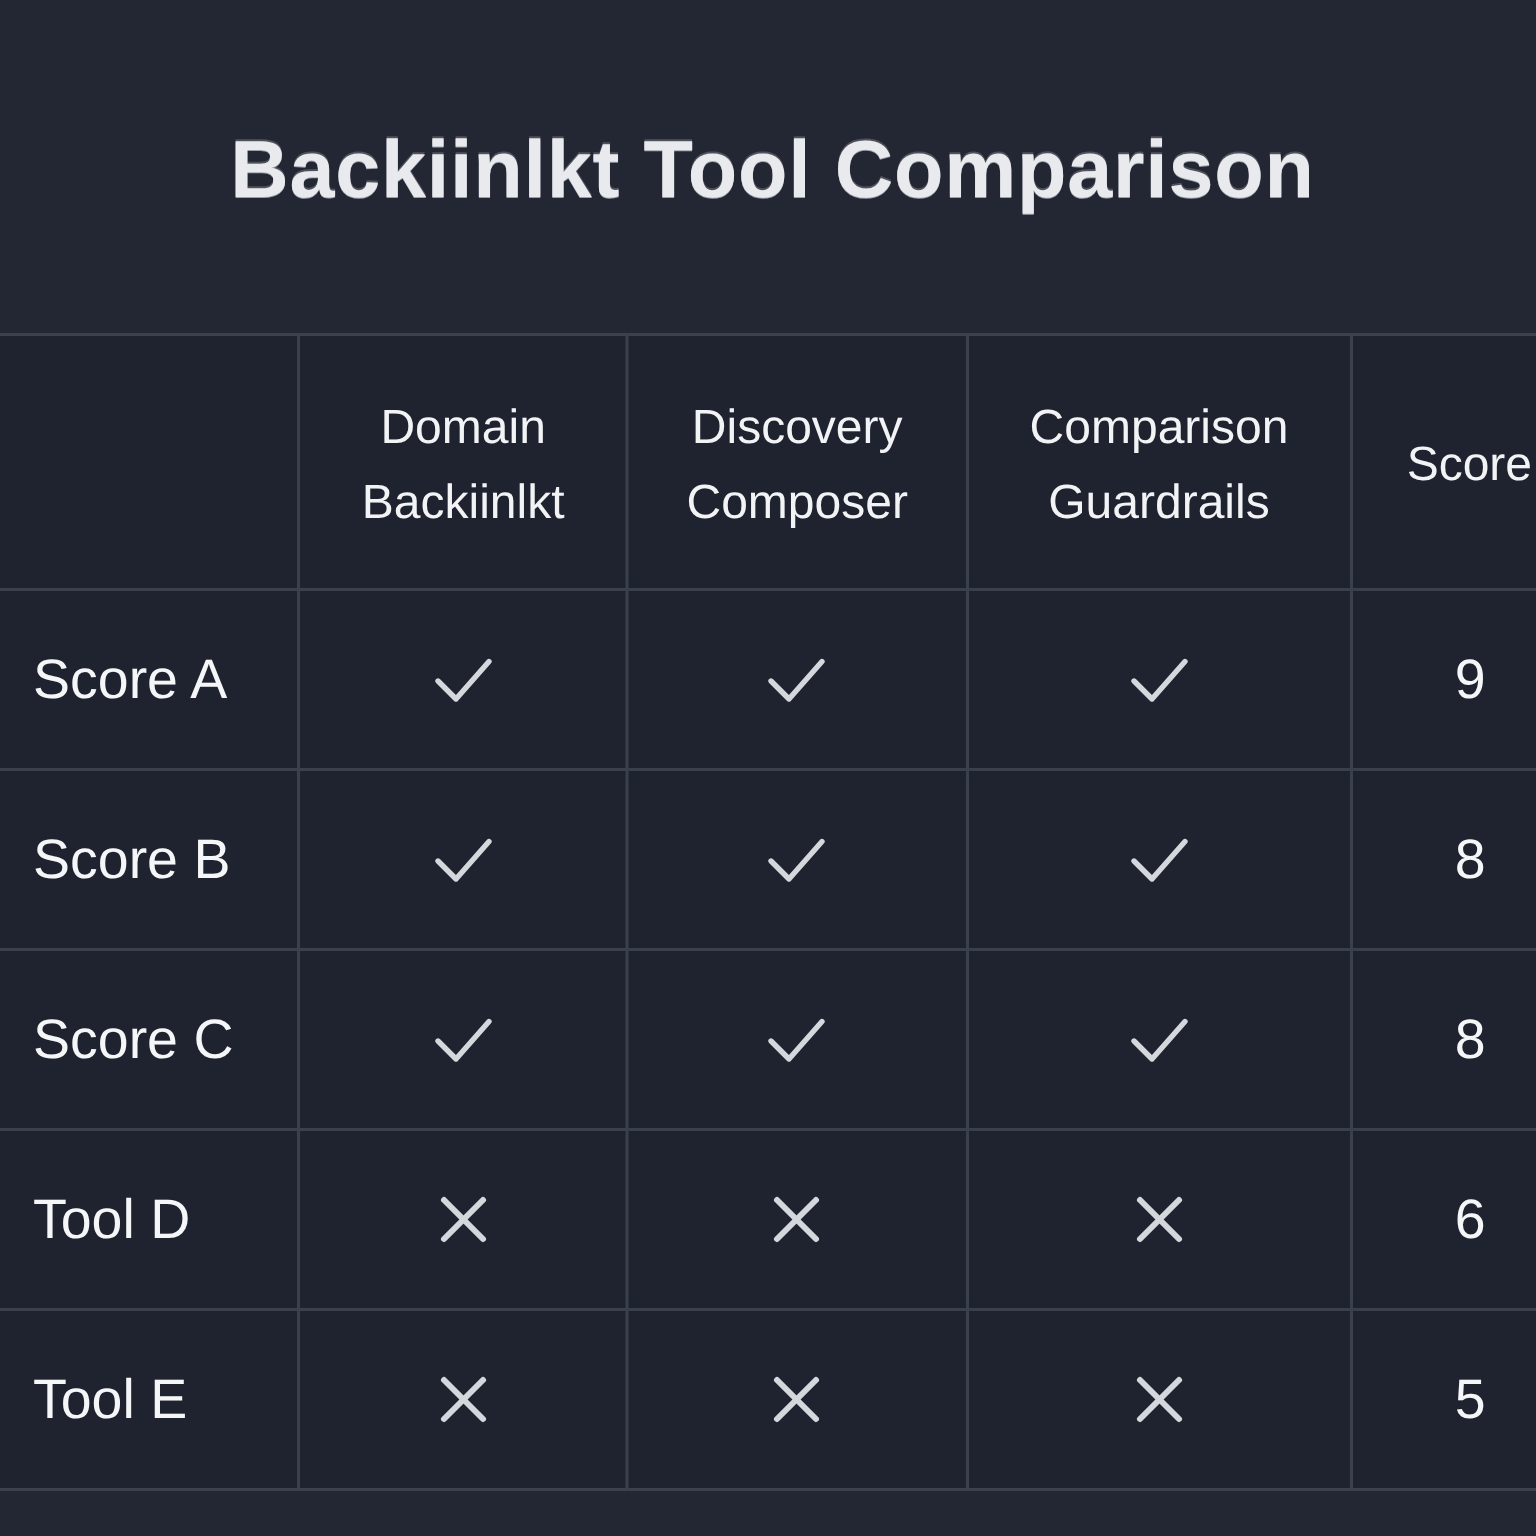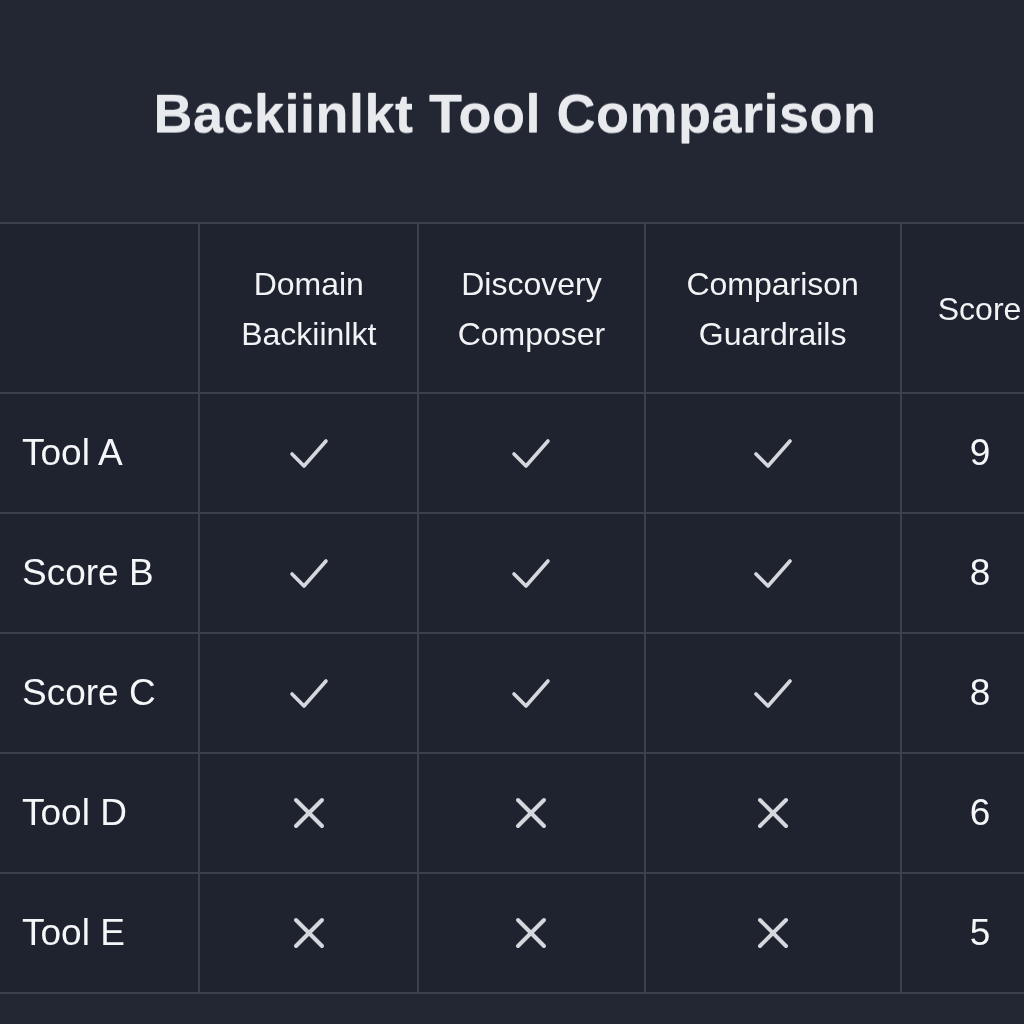--- a/index.html
+++ b/index.html
@@ -116,21 +116,21 @@
         </th>
         <th>
           <div>Comparison</div>
           <div>Guardrails</div>
         </th>
         <th class="score-head">Score</th>
       </tr>
     </thead>
     <tbody id="rows">
   <tr>
-    <td class="tool-name">Tool A</td>
+    <td class="tool-name">Score A</td>
     <td><span class="icon"><svg viewBox="0 0 44 44">
                 <polyline points="5,23 17,35 39,10" fill="none" stroke="#d4d7dc" stroke-width="3.6" stroke-linecap="round" stroke-linejoin="round"></polyline>
               </svg></span></td>
     <td><span class="icon"><svg viewBox="0 0 44 44">
                 <polyline points="5,23 17,35 39,10" fill="none" stroke="#d4d7dc" stroke-width="3.6" stroke-linecap="round" stroke-linejoin="round"></polyline>
               </svg></span></td>
     <td><span class="icon"><svg viewBox="0 0 44 44">
                 <polyline points="5,23 17,35 39,10" fill="none" stroke="#d4d7dc" stroke-width="3.6" stroke-linecap="round" stroke-linejoin="round"></polyline>
               </svg></span></td>
     <td class="score">9</td>

